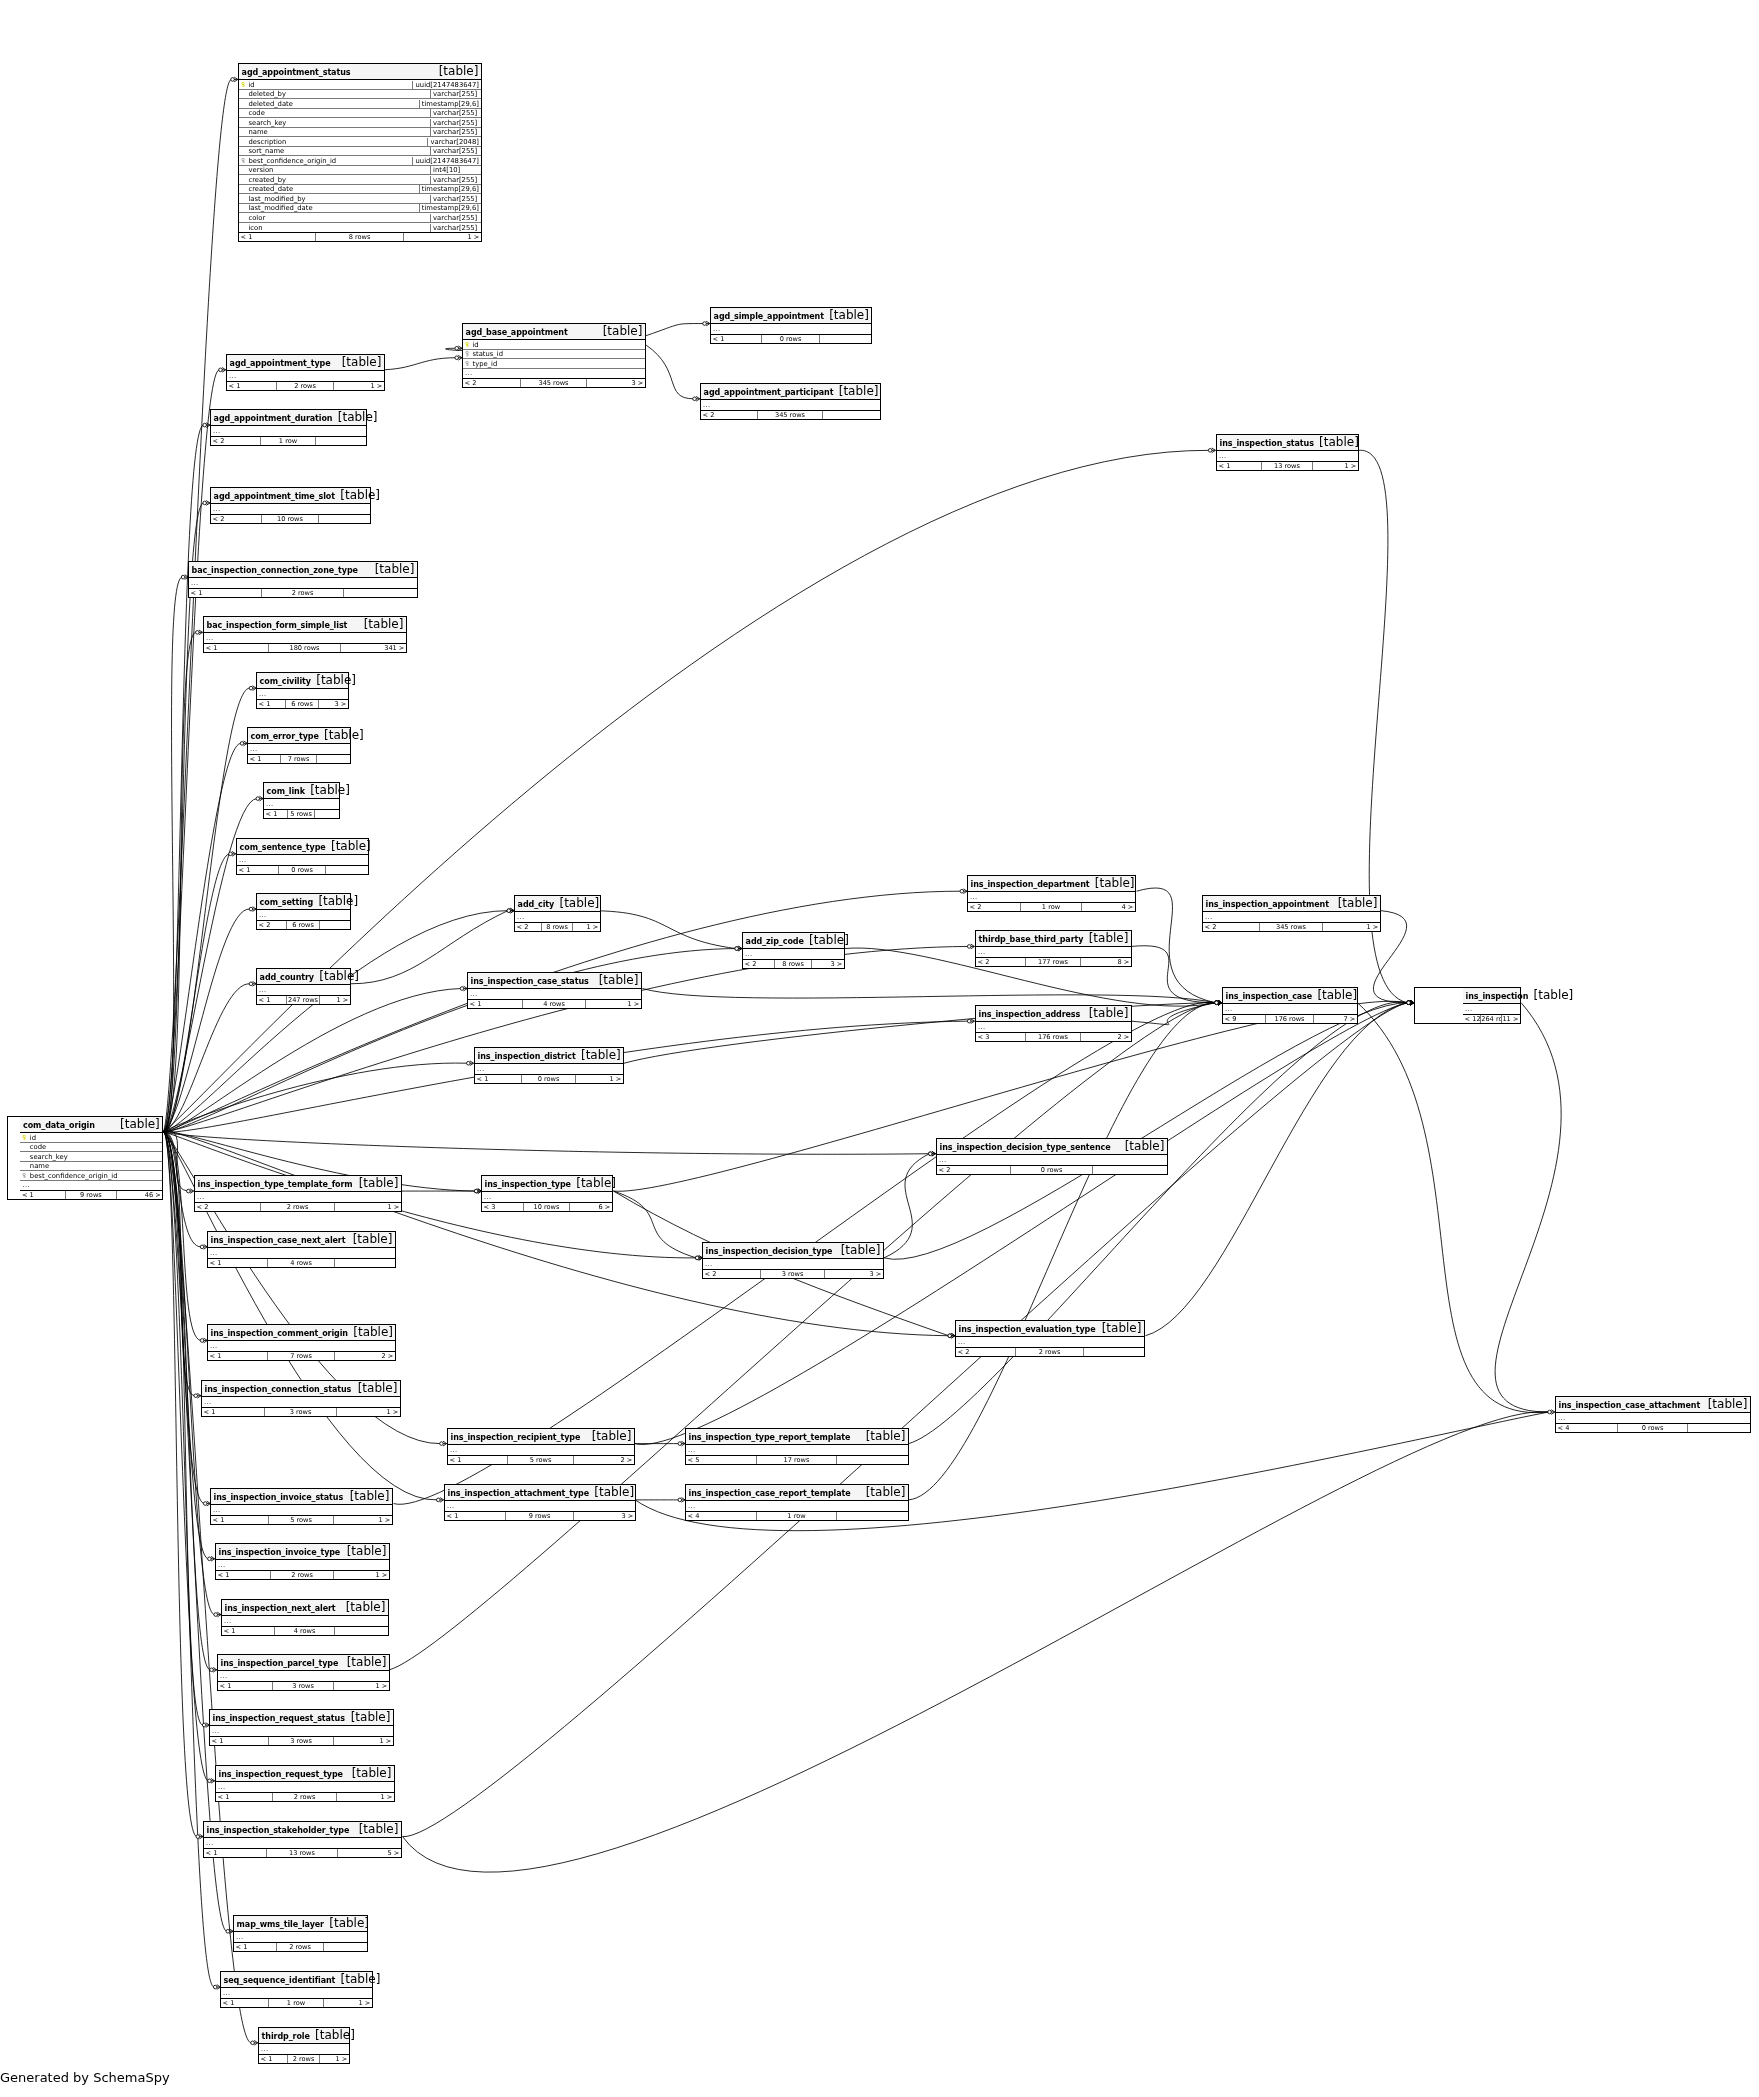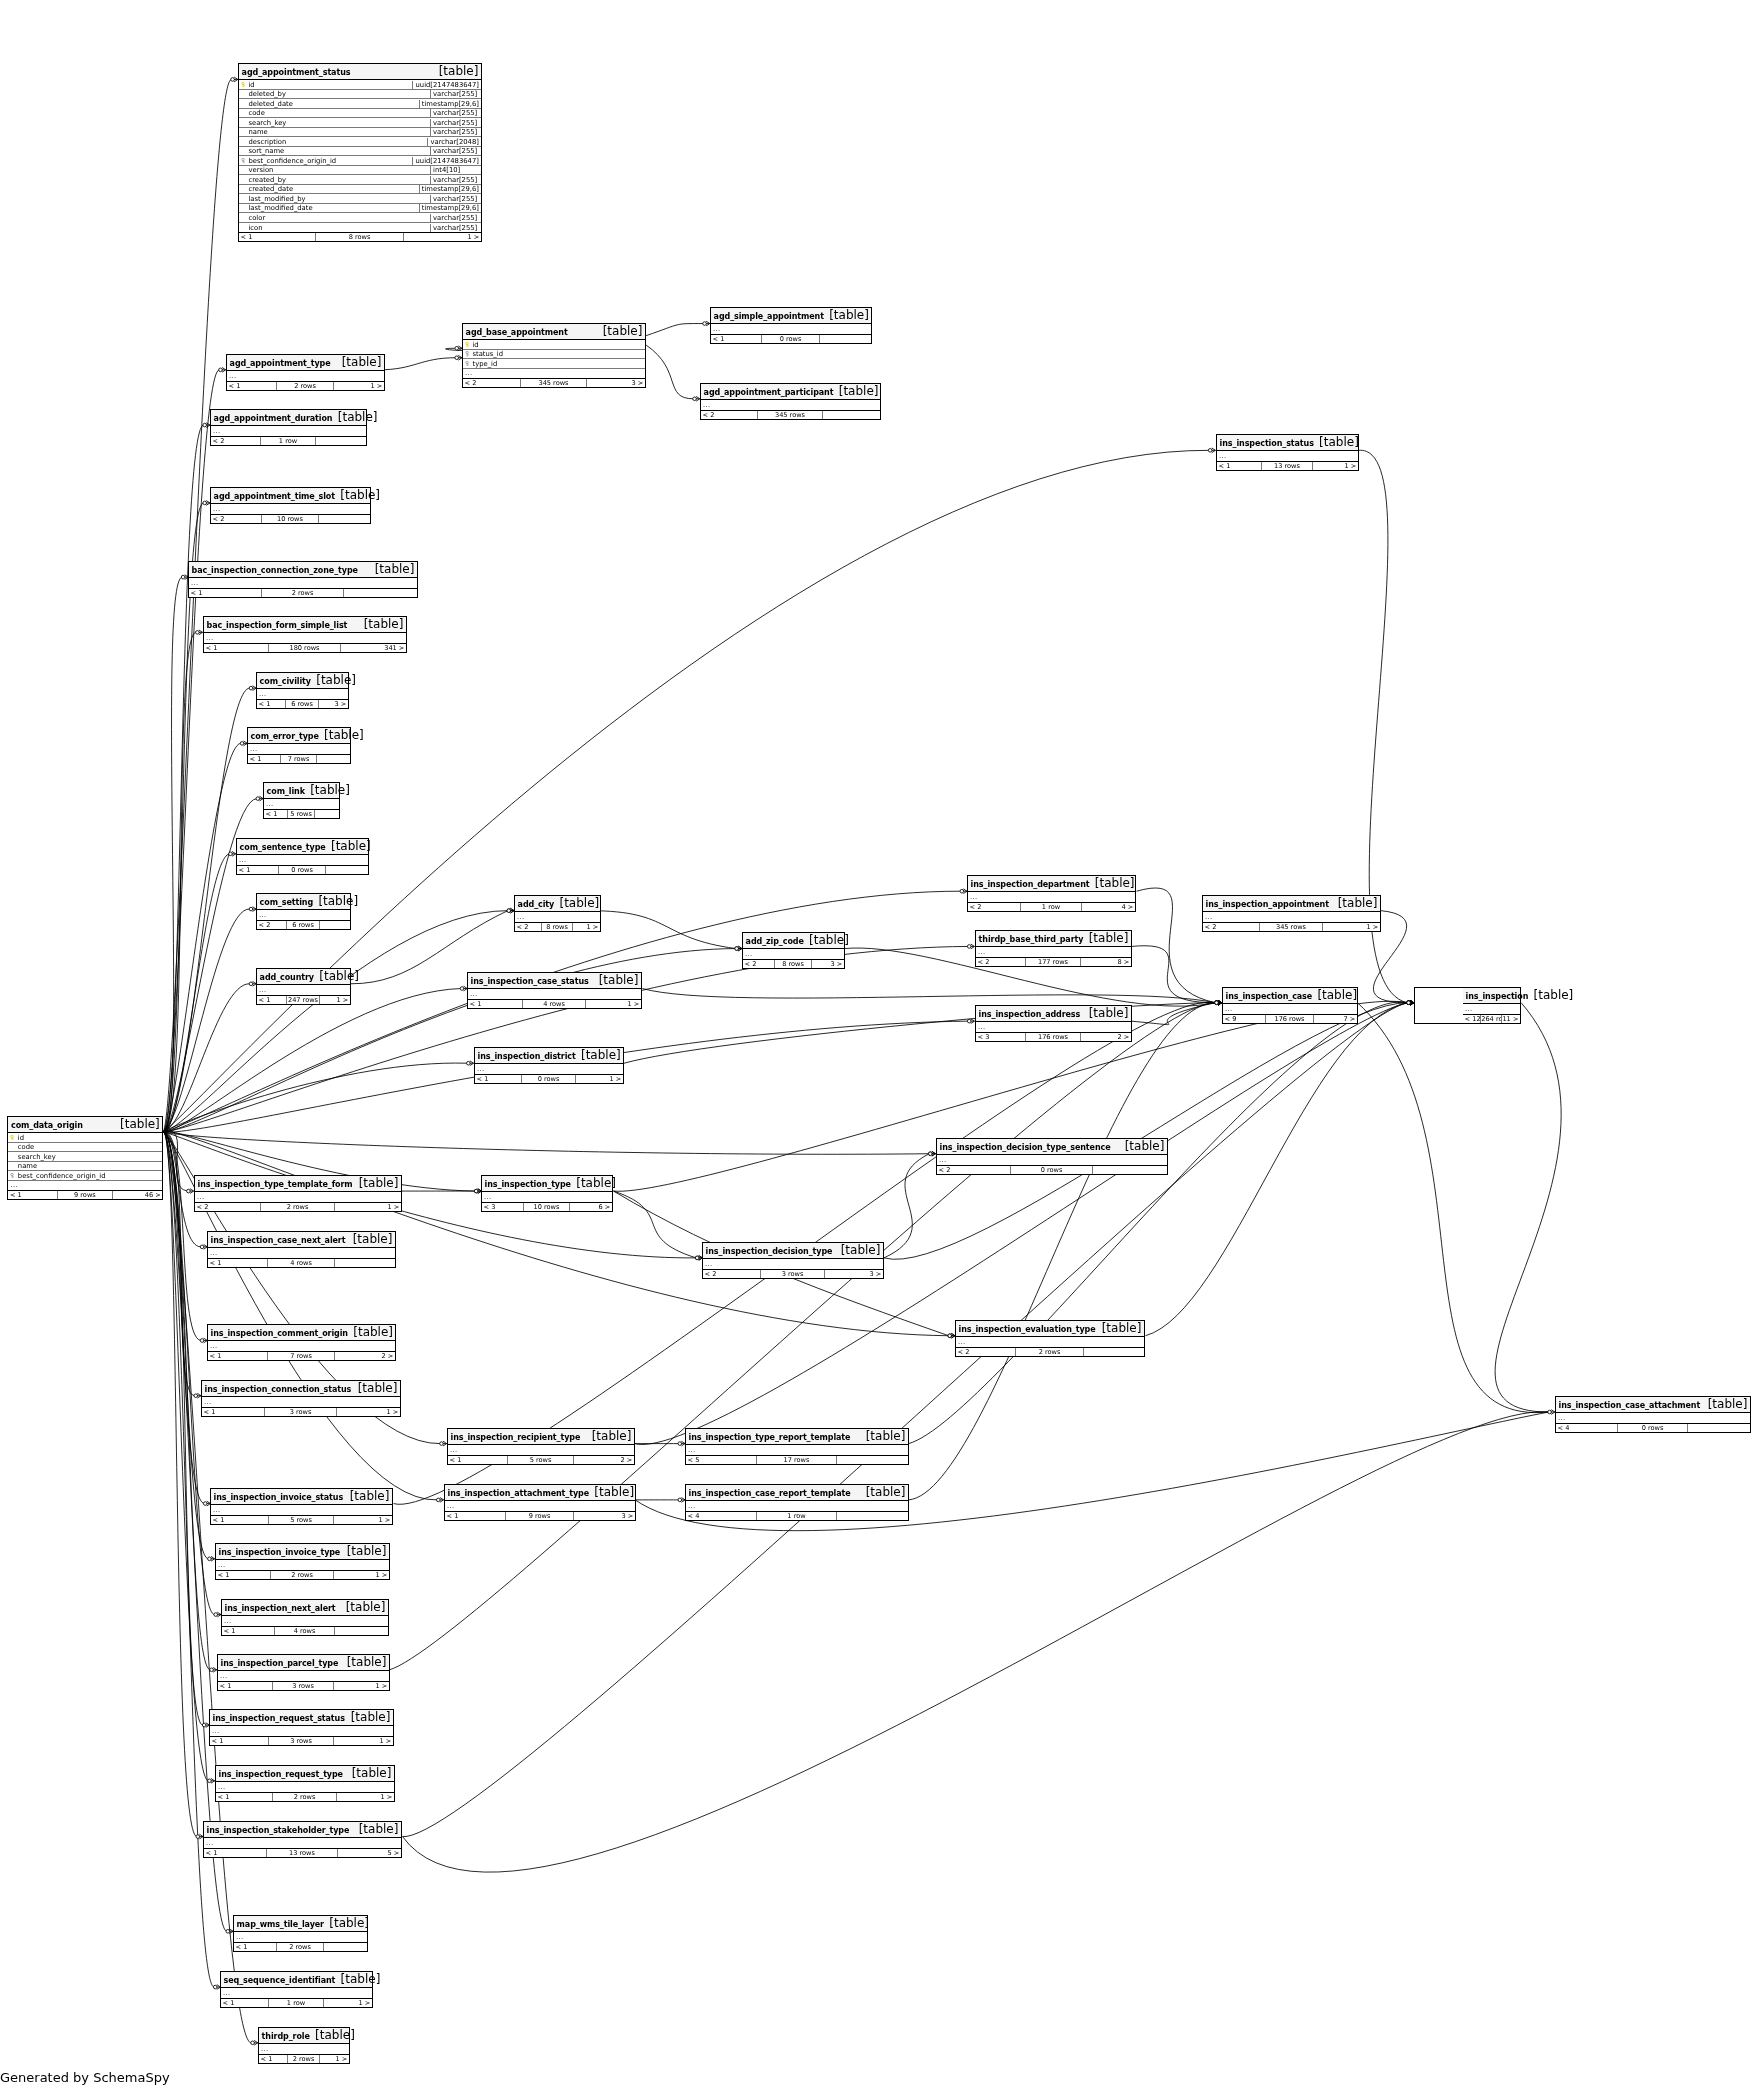--- a/index.html
+++ b/index.html
@@ -1072,21 +1072,21 @@
           <div class="t-col">
             <span class="ellip">...</span>
           </div>
         </div>
         <div class="t-foot">
           <span class="f-l">&lt; 12</span>
           <span class="f-c">264 rows</span>
           <span class="f-r">11 &gt;</span>
         </div>
       </div>
-      <div class="tbl" style="left: 7.4px; top: 1116px; width: 156px;">
+      <div class="tbl" style="left: 7.4px; top: 1116px; width: 156px; padding-left: 12px;">
         <div class="t-head">
           <span class="t-name">com_data_origin</span>
           <span class="t-tag">[table]</span>
         </div>
         <div class="t-cols">
           <div class="t-col">
             <span class="c-name">
               <span class="keyicon">
                 <svg width="4.7" height="5.8" viewBox="0 0 9 11">
                   <circle cx="4" cy="2.6" r="2.4" fill="none" stroke="#d4d400" stroke-width="1.7"></circle>

